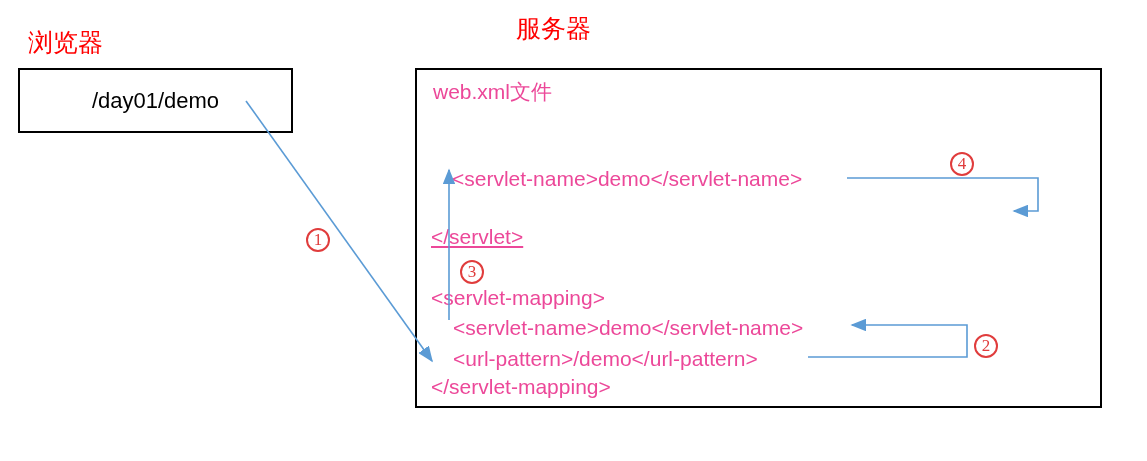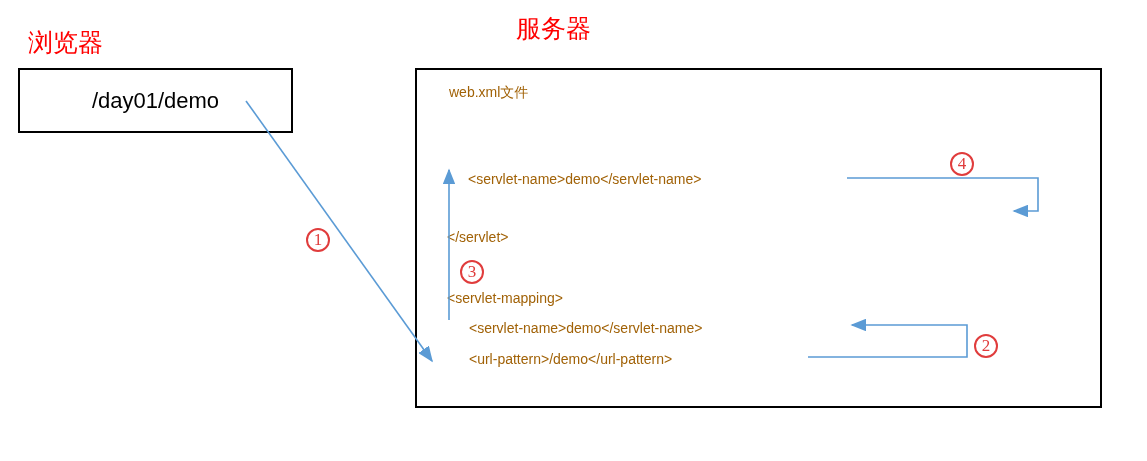--- a/index.html
+++ b/index.html
@@ -4,21 +4,21 @@
 <style>
   html,body{margin:0;padding:0;background:#ffffff;}
   #stage{position:relative;width:1110px;height:461px;background:#fff;overflow:hidden;
          font-family:"Liberation Sans","DejaVu Sans",sans-serif;}
   .zone-title{position:absolute;font-family:"DejaVu Serif","Liberation Serif",serif;
               font-size:25px;font-weight:400;color:var(--label-red,#ff0000);line-height:26px;}
   .box{position:absolute;border:2px solid var(--line-black,#000);background:#fff;box-sizing:border-box;}
   #browser-box{left:18px;top:68px;width:275px;height:65px;display:flex;align-items:center;justify-content:center;}
   #server-box{left:415px;top:68px;width:687px;height:340px;}
   .req-text{font-size:22px;color:#000;}
-  .code-line{position:absolute;font-size:14px;line-height:28px;color:#a16207;white-space:pre;margin-left:16px;}
+  .code-line{position:absolute;font-size:21px;line-height:28px;color:#ec4899;white-space:pre;}
   .step{position:absolute;width:24px;height:24px;border:2px solid var(--circle-red,#e03c3c);
         border-radius:50%;color:var(--circle-red,#e03c3c);
         font-family:"Liberation Serif","DejaVu Serif",serif;font-size:17px;
         display:flex;align-items:center;justify-content:center;box-sizing:border-box;background:transparent;}
   #arrow-layer{position:absolute;left:0;top:0;width:1147px;height:461px;pointer-events:none;}
   #arrow-layer path{fill:none;stroke:var(--arrow-blue,#5b9bd5);stroke-width:1.6px;}
   #arrow-layer .ah{fill:var(--arrow-blue,#5b9bd5);stroke:none;}
 </style>
 </head>
 <body>
@@ -30,24 +30,25 @@
 
   <div class="box" id="browser-box">
     <span class="req-text">/day01/demo</span>
   </div>
 
   <div class="box" id="server-box"></div>
 
   <div class="code-line" style="left:433px;top:78px;">web.xml文件</div>
 
   <div class="code-line" style="left:452px;top:165px;">&lt;servlet-name&gt;demo&lt;/servlet-name&gt;</div>
-  <div class="code-line" style="left:431px;top:223px;">&lt;/servlet&gt;</div>
+  <div class="code-line" style="left:431px;top:223px;text-decoration:underline;">&lt;/servlet&gt;</div>
   <div class="code-line" style="left:431px;top:284px;">&lt;servlet-mapping&gt;</div>
   <div class="code-line" style="left:453px;top:314px;">&lt;servlet-name&gt;demo&lt;/servlet-name&gt;</div>
   <div class="code-line" style="left:453px;top:345px;">&lt;url-pattern&gt;/demo&lt;/url-pattern&gt;</div>
+  <div class="code-line" style="left:431px;top:373px;">&lt;/servlet-mapping&gt;</div>
 
   <svg id="arrow-layer" viewBox="0 0 1147 461" xmlns="http://www.w3.org/2000/svg">
     <defs>
       <marker id="ah" viewBox="0 0 10 8" refX="9" refY="4" markerWidth="10" markerHeight="8" orient="auto-start-reverse">
         <path class="ah" d="M0,0 L10,4 L0,8 Z" style="stroke:none;"></path>
       </marker>
     </defs>
     <path d="M246,101 L432,361" marker-end="url(#ah)"></path>
     <path d="M808,357 L967,357 L967,325 L852,325" marker-end="url(#ah)"></path>
     <path d="M449,320 L449,170" marker-end="url(#ah)"></path>

